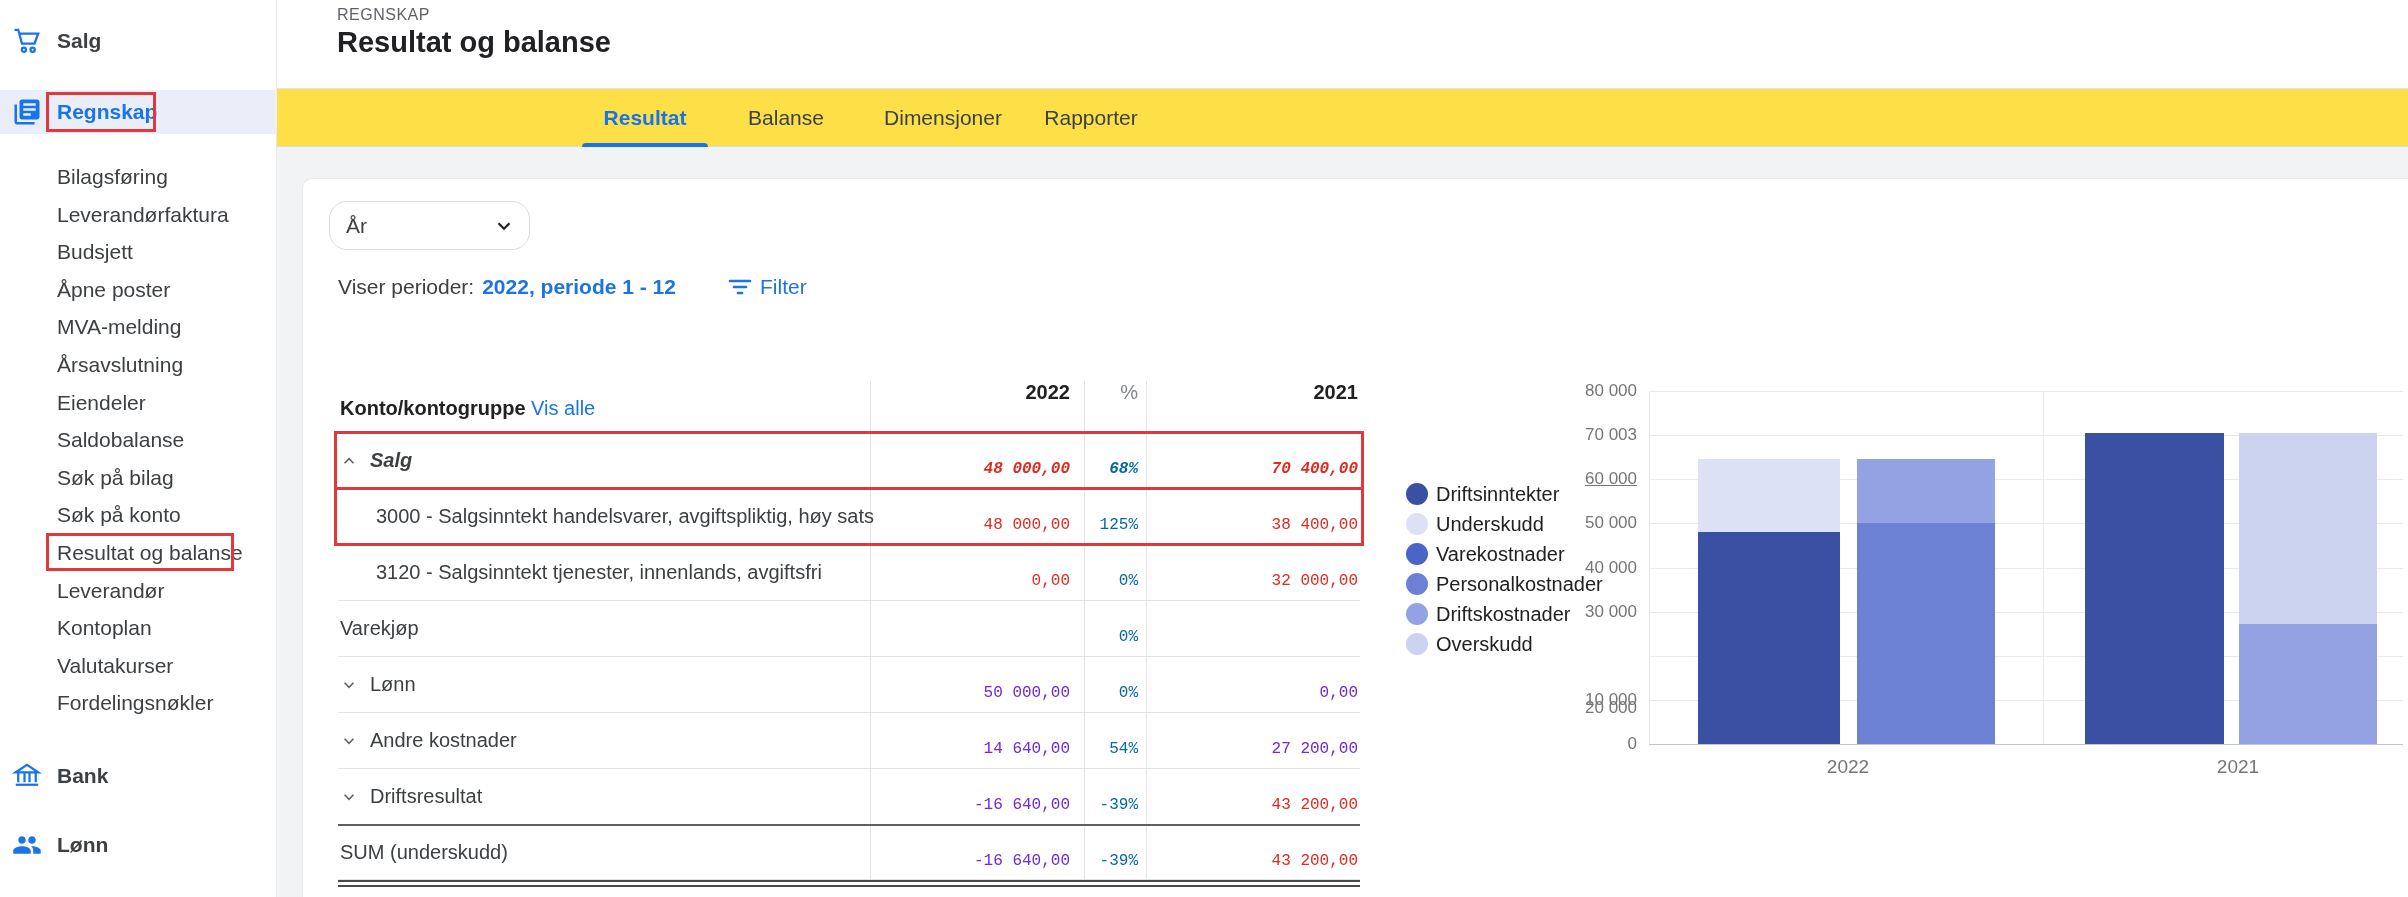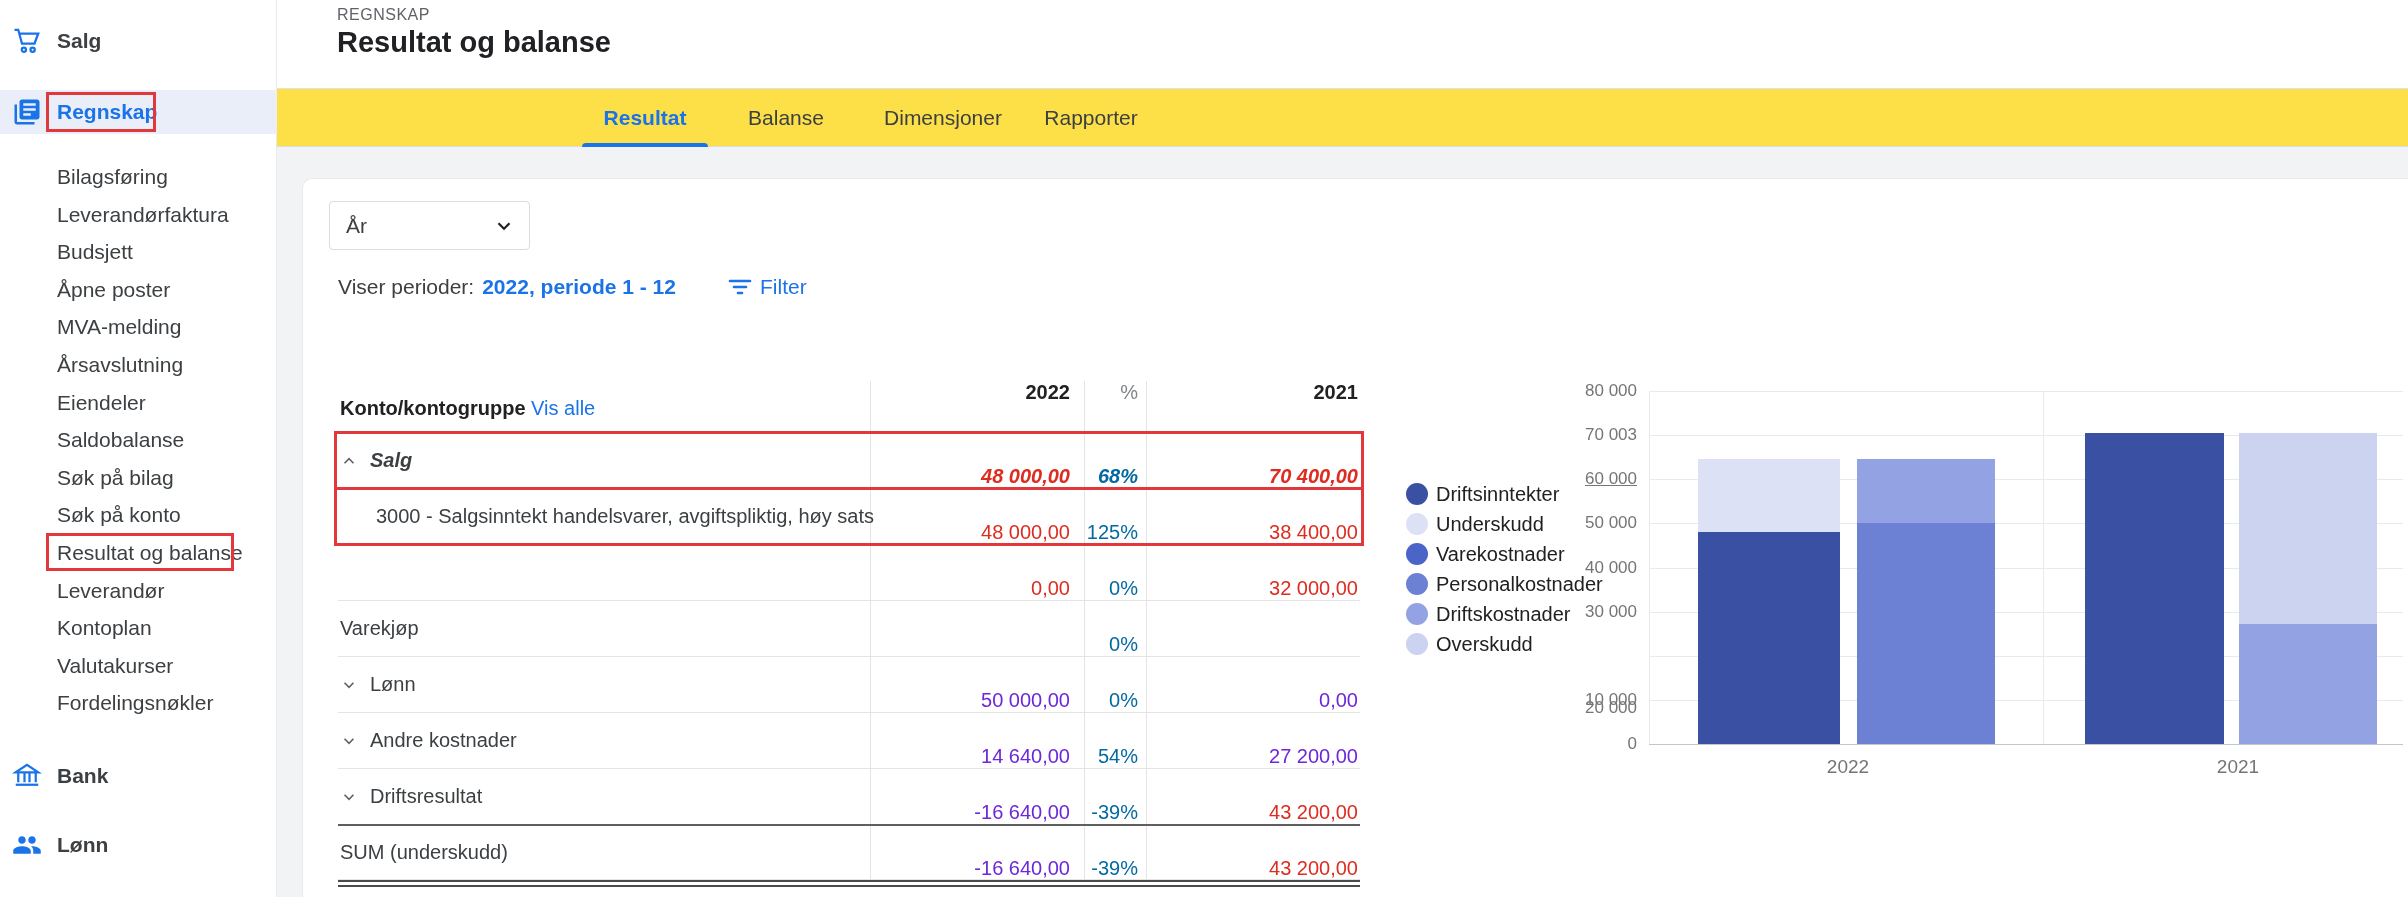--- a/index.html
+++ b/index.html
@@ -28,21 +28,21 @@
     font-size:21px; color:#3c4043; cursor:pointer; }
   .tab.active { color:#1a73e8; font-weight:bold; }
   .tab.active::after { content:""; position:absolute; left:0; right:0; bottom:-1px; height:5px;
     background:#1a73e8; border-radius:4px 4px 0 0; }
   #pagebg { position:absolute; left:277px; top:147px; right:0; bottom:0; background:#f1f3f4; }
   #card { position:absolute; left:302px; top:178px; width:2106px; height:719px; background:#fff;
     border-top-left-radius:10px; border:1px solid #e8eaed; border-right:none; border-bottom:none; }
 
   
   #year-dropdown { position:absolute; left:26px; top:22px; width:201px; height:49px;
-    border:1px solid #dadce0; border-radius:4px; background:#fff; display:flex; align-items:center;
+    border:1px solid #dadce0; border-radius:18px; background:#fff; display:flex; align-items:center;
     padding:0 16px; cursor:pointer; }
   #year-dropdown .dd-label { font-size:21px; color:#3c4043; }
   #year-dropdown svg { position:absolute; right:14px; }
   #period-row { position:absolute; left:35px; top:96px; display:flex; align-items:flex-end; font-size:21px; }
   #period-prefix { color:#3c4043; }
   #period-value { color:#1a73e8; font-weight:bold; margin-left:8px; cursor:pointer; }
   #filter-link { display:flex; align-items:center; margin-left:52px; cursor:pointer; }
   #filter-link .flt-icn { width:24px; height:20px; margin-right:8px; }
   #filter-label { color:#1a73e8; font-size:21px; }
 
@@ -52,22 +52,22 @@
   #thead { position:relative; height:52px; border-bottom:1px solid #e0e0e0; }
   #th-name { position:absolute; left:2px; top:16px; font-size:20px; font-weight:bold; color:#212121; }
   #th-showall { color:#1a73e8; font-weight:normal; cursor:pointer; }
   .th-num { position:absolute; top:16px; font-size:20px; font-weight:bold; color:#212121; text-align:right; }
   .trow { position:relative; height:56px; border-bottom:1px solid #e4e4e4; }
   .trow.septop { border-top:2px solid #5f5f5f; margin-top:-1px; }
   .cell-name { position:absolute; left:2px; top:0; height:100%; display:flex; align-items:center;
     font-size:20px; color:#3c4043; white-space:nowrap; }
   .cell-name .chev { width:18px; height:18px; margin-right:12px; flex:0 0 auto; cursor:pointer; }
   .cell-name.indent { left:38px; }
-  .num { position:absolute; top:16px; height:100%; display:flex; align-items:center; justify-content:flex-end;
-    font-size:20px; }
+  .num { position:absolute; top:8px; height:100%; display:flex; align-items:center; justify-content:flex-end;
+    font-size:16px;font-family:Liberation Mono, monospace; }
   .c2022 { left:532px; width:200px; }
   .cpct  { left:746px; width:54px; color:#0369a1; }
   .c2021 { left:822px; width:198px; }
   .red  { color:#dd2c20; }
   .blue { color:#6d28d9; }
   .grp-bold i, .grp-bold { font-weight:bold; font-style:italic; }
   .row-box { position:absolute; left:-4px; right:-4px; top:-2px; bottom:-2px;
     border:3px solid #e2383b; pointer-events:none; z-index:15; }
   #dbl-border { position:relative; height:7px; border-top:2px solid #4a4a4a; border-bottom:2px solid #4a4a4a;
     width:1022px; margin-top:0; }
@@ -237,20 +237,23 @@
         <div class="trow">
           <div class="cell-name indent">
             <span>3000 - Salgsinntekt handelsvarer, avgiftspliktig, høy sats</span>
           </div>
           <div class="num c2022 red">48 000,00</div>
           <div class="num cpct">125%</div>
           <div class="num c2021 red">38 400,00</div>
           <div class="row-box"></div>
         </div>
         <div class="trow">
+          <div class="cell-name indent">
+            <span>3120 - Salgsinntekt tjenester, innenlands, avgiftsfri</span>
+          </div>
           <div class="num c2022 red">0,00</div>
           <div class="num cpct">0%</div>
           <div class="num c2021 red">32 000,00</div>
         </div>
         <div class="trow">
           <div class="cell-name">
             <span>Varekjøp</span>
           </div>
           <div class="num c2022"></div>
           <div class="num cpct">0%</div>

